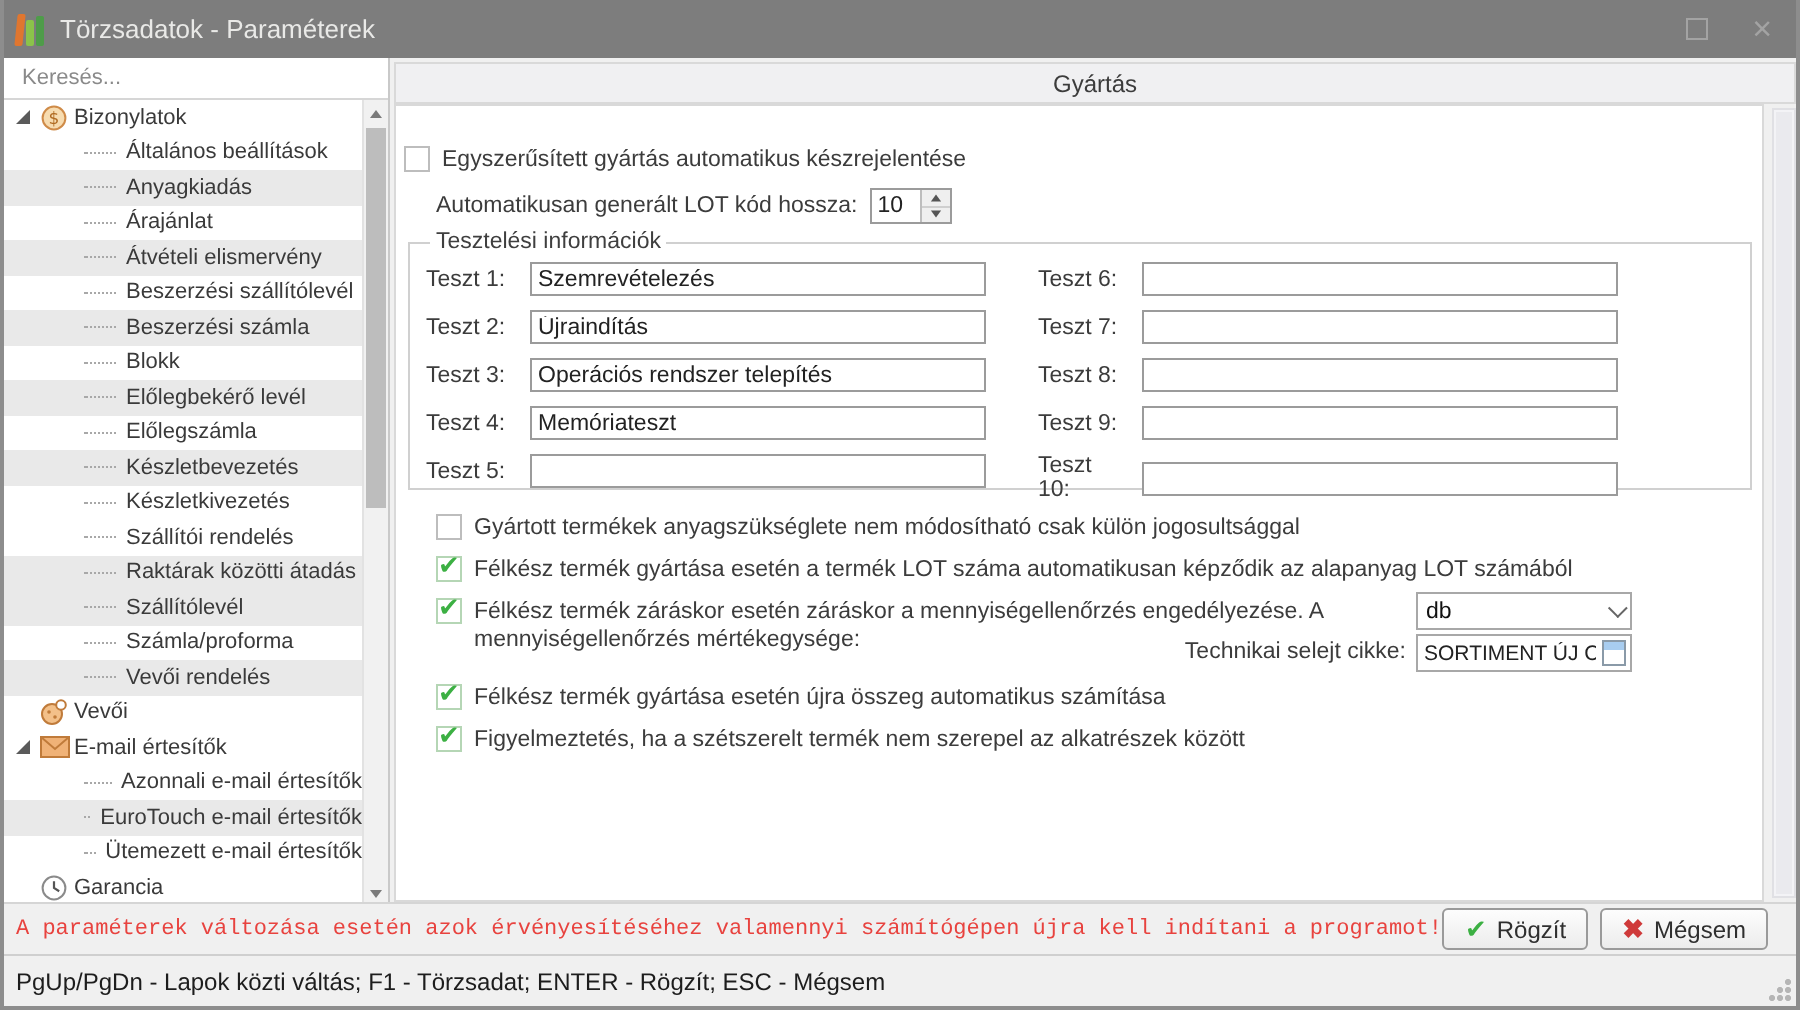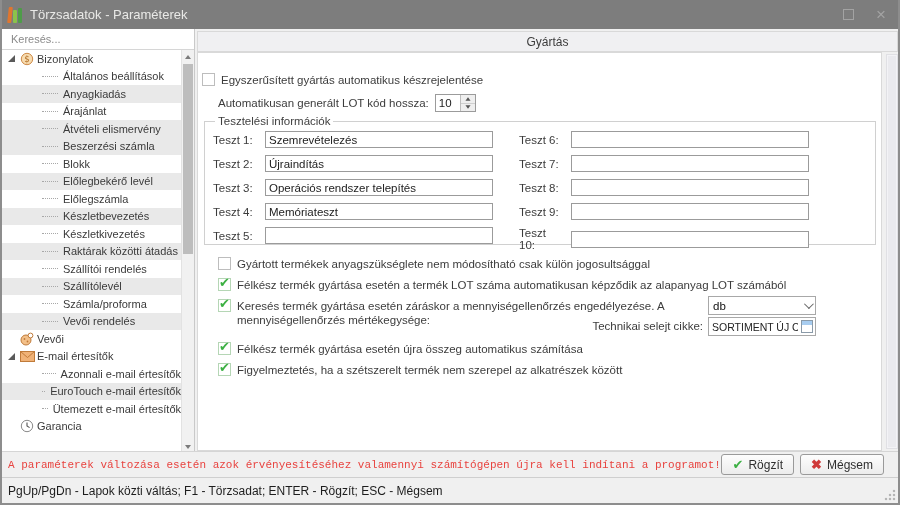--- a/index.html
+++ b/index.html
@@ -167,20 +167,24 @@
           <span>Anyagkiadás</span>
         </div>
         <div class="tree-row child">
           <span class="tw-dash"></span>
           <span>Árajánlat</span>
         </div>
         <div class="tree-row child alt">
           <span class="tw-dash"></span>
           <span>Átvételi elismervény</span>
         </div>
+        <div class="tree-row child">
+          <span class="tw-dash"></span>
+          <span>Beszerzési szállítólevél</span>
+        </div>
         <div class="tree-row child alt">
           <span class="tw-dash"></span>
           <span>Beszerzési számla</span>
         </div>
         <div class="tree-row child">
           <span class="tw-dash"></span>
           <span>Blokk</span>
         </div>
         <div class="tree-row child alt">
           <span class="tw-dash"></span>
@@ -191,27 +195,27 @@
           <span>Előlegszámla</span>
         </div>
         <div class="tree-row child alt">
           <span class="tw-dash"></span>
           <span>Készletbevezetés</span>
         </div>
         <div class="tree-row child">
           <span class="tw-dash"></span>
           <span>Készletkivezetés</span>
         </div>
+        <div class="tree-row child">
+          <span class="tw-dash"></span>
+          <span>Szállítói rendelés</span>
+        </div>
         <div class="tree-row child alt">
           <span class="tw-dash"></span>
           <span>Raktárak közötti átadás</span>
-        </div>
-        <div class="tree-row child">
-          <span class="tw-dash"></span>
-          <span>Szállítói rendelés</span>
         </div>
         <div class="tree-row child alt">
           <span class="tw-dash"></span>
           <span>Szállítólevél</span>
         </div>
         <div class="tree-row child">
           <span class="tw-dash"></span>
           <span>Számla/proforma</span>
         </div>
         <div class="tree-row child alt">
@@ -360,21 +364,21 @@
       <span class="cb-label">Gyártott termékek anyagszükséglete nem módosítható csak külön jogosultsággal</span>
     </div>
 
     <div class="cb-row" style="left:20px; top:225px;">
       <span class="checkbox checked"></span>
       <span class="cb-label">Félkész termék gyártása esetén a termék LOT száma automatikusan képződik az alapanyag LOT számából</span>
     </div>
 
     <div class="cb-row" style="left:20px; top:246px; width:485px;">
       <span class="checkbox checked"></span>
-      <span class="cb-label">Keresés termék gyártása esetén záráskor a mennyiségellenőrzés engedélyezése. A mennyiségellenőrzés mértékegysége:</span>
+      <span class="cb-label">Félkész termék záráskor esetén záráskor a mennyiségellenőrzés engedélyezése. A mennyiségellenőrzés mértékegysége:</span>
     </div>
 
     <div class="select-box">
       <span>db</span>
       <span class="chev"></span>
     </div>
 
     <div class="scrap-label">Technikai selejt cikke:</div>
     <div class="scrap-input">
       <input type="text" value="SORTIMENT ÚJ CIKK" style="">

